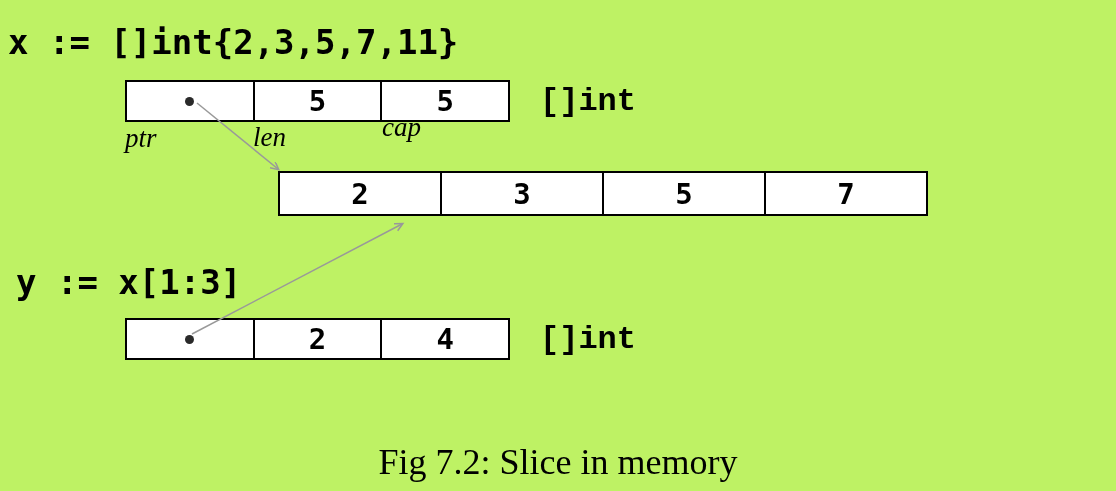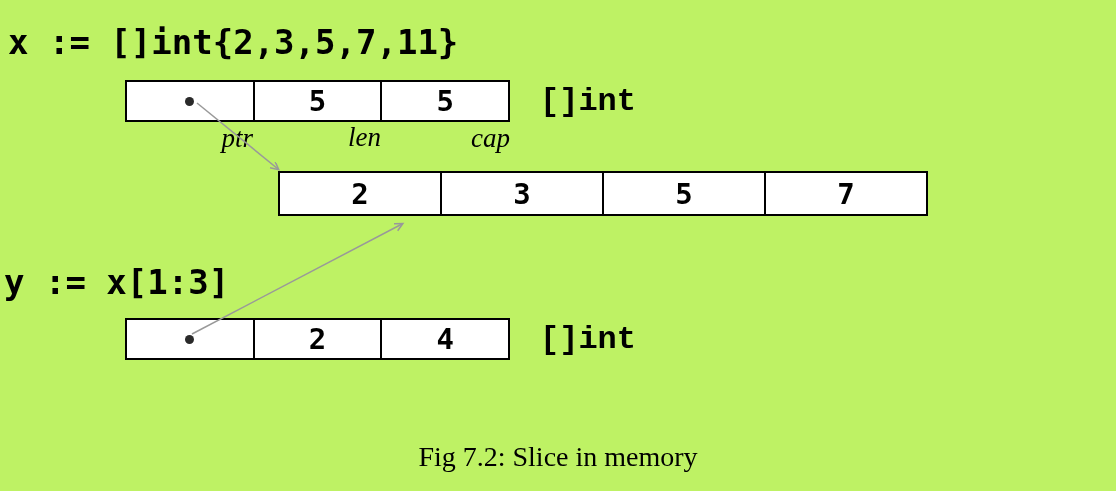--- a/index.html
+++ b/index.html
@@ -48,34 +48,34 @@
   .dot {
     width: 9px;
     height: 9px;
     border-radius: 50%;
     background: #2a2a2a;
     display: inline-block;
   }
   .fieldlabel {
     position: absolute;
     width: 128px;
-    text-align: right;
+    text-align: left;
     font-family: "Liberation Serif", "DejaVu Serif", serif;
     font-style: italic;
     font-size: 27px;
     color: #000;
   }
   .caption {
     position: absolute;
     left: 0;
     top: 441px;
     width: 100%;
     text-align: center;
     font-family: "Liberation Serif", "DejaVu Serif", serif;
-    font-size: 28px;
+    font-size: 36px;
     color: #000;
   }
   .arrow-layer {
     position: absolute;
     left: 0; top: 0;
     width: 1116px; height: 491px;
     pointer-events: none;
   }
 </style>
 </head>
@@ -88,33 +88,33 @@
   <div class="membox" style="left:125px; top:80px; width:385px; height:42px;">
     <div class="cell">
       <span class="dot"></span>
     </div>
     <div class="cell">5</div>
     <div class="cell">5</div>
   </div>
 
   <div class="fieldlabel" style="left:125px; top:123px;">ptr</div>
   <div class="fieldlabel" style="left:253px; top:122px;">len</div>
-  <div class="fieldlabel" style="left:382px; top:123px;">cap</div>
+  <div class="fieldlabel" style="left:382px; top:112px;">cap</div>
 
   <div class="typelabel" style="left:540px; top:83px;">[]int</div>
 
   <div class="membox" style="left:278px; top:171px; width:650px; height:45px;">
     <div class="cell">2</div>
     <div class="cell">3</div>
     <div class="cell">5</div>
     <div class="cell">7</div>
   </div>
 
 
-  <div class="code" style="left:4px; top:262px;">y := x[1:3]</div>
+  <div class="code" style="left:16px; top:262px;">y := x[1:3]</div>
 
   <div class="membox" style="left:125px; top:318px; width:385px; height:42px;">
     <div class="cell">
       <span class="dot"></span>
     </div>
     <div class="cell">2</div>
     <div class="cell">4</div>
   </div>
 
   <div class="typelabel" style="left:540px; top:321px;">[]int</div>

